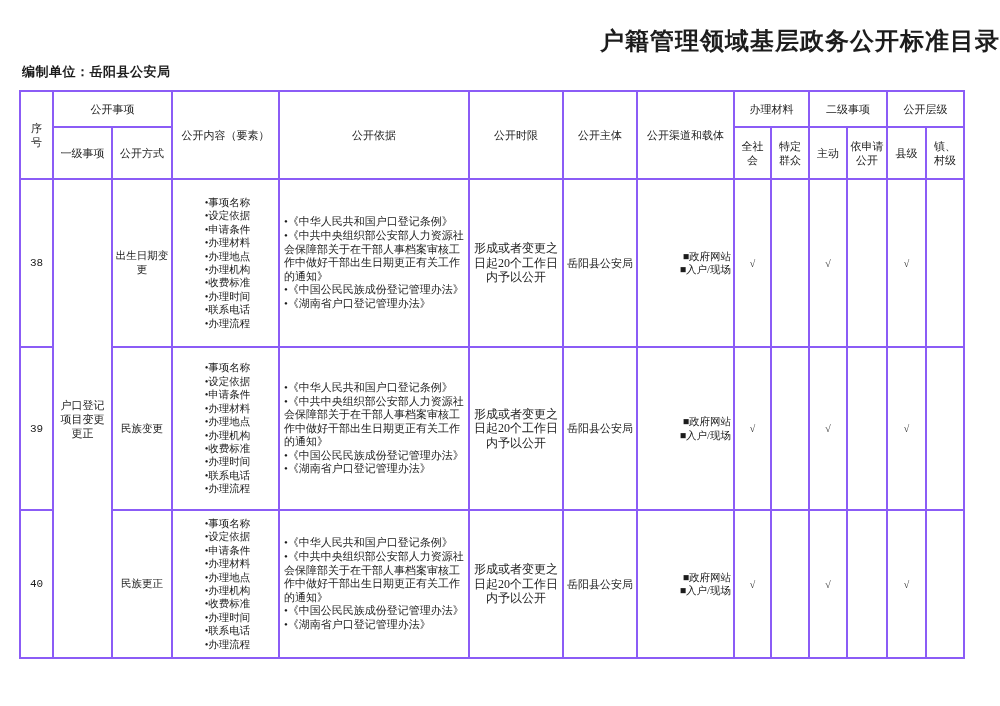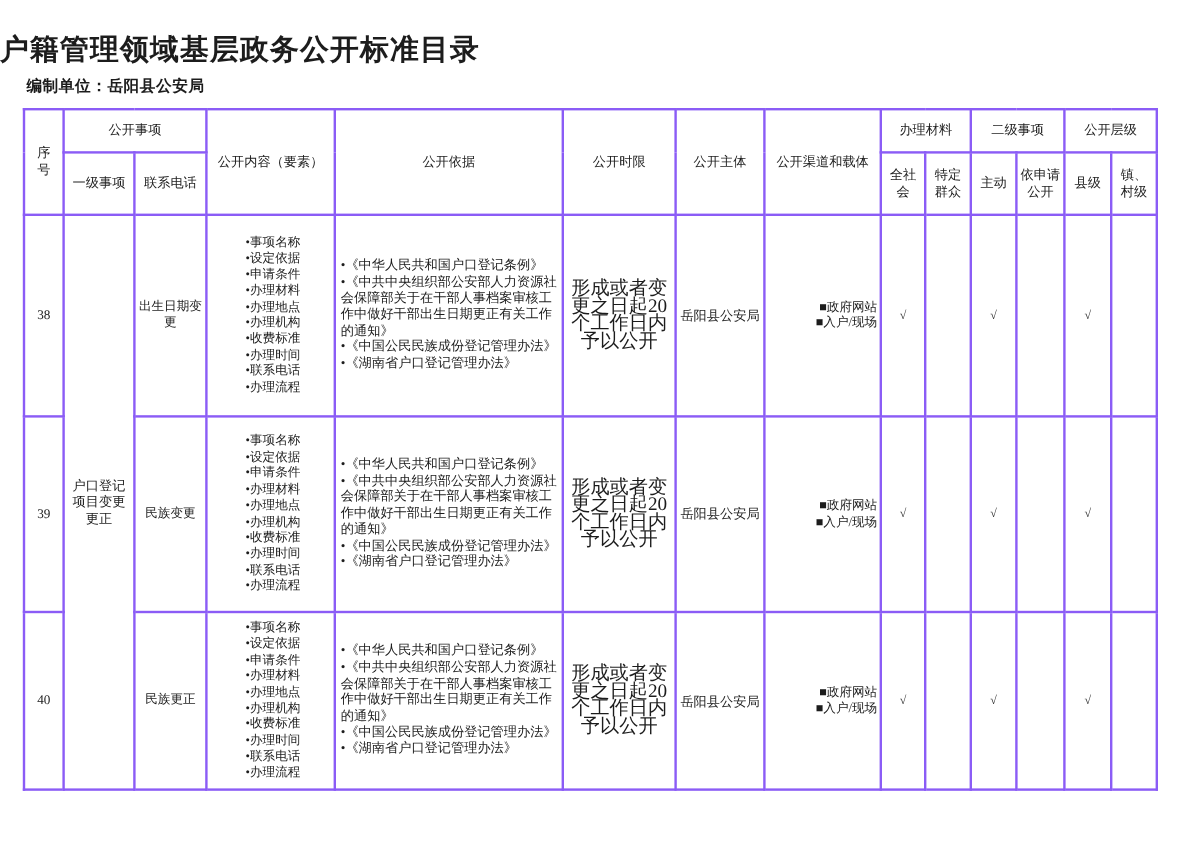--- a/index.html
+++ b/index.html
@@ -2,48 +2,48 @@
 <html><head>
 <meta charset="utf-8">
 <style>
   html,body { margin:0; padding:0; background:#ffffff; }
   .page {
     position:relative; width:1000px; height:706px; background:#ffffff;
     font-family:"Liberation Serif","DejaVu Serif",serif; color:#1c1c1c; overflow:hidden;
   }
   .title {
     position:absolute; top:25px; left:0; width:100%;
-    text-align:left; font-size:24px; font-weight:bold; letter-spacing:1px;
+    text-align:right; font-size:24px; font-weight:bold; letter-spacing:1px;
   }
   .compiler {
     position:absolute; top:63px; left:22px; font-size:13px; font-weight:600; letter-spacing:0.5px;
   }
   table.catalog {
     position:absolute; top:90px; left:19px;
     border-collapse:collapse; table-layout:fixed;
     border:2px solid #2b2b2b;
   }
   .catalog td, .catalog th {
     border:2px solid #8b5cf6; text-align:center; vertical-align:middle;
     padding:1px 2px; font-weight:normal; word-break:break-all; overflow:hidden;
   }
   .catalog th { font-size:11px; line-height:14px; }
   .row-h1 { height:36px; }
   .row-h2 { height:52px; }
   .seq-stack { display:inline-block; width:13px; line-height:14px; }
-  .c-seq  { font-size:11px; }
+  .c-seq  { font-size:11px;font-family:Liberation Mono, monospace; }
   .c-l1   { font-size:11px; line-height:14px; }
   .c-l2   { font-size:10.5px; line-height:14px;margin-top:15px; }
   .c-content { vertical-align:middle; }
   .c-content .list { padding-left:4px; }
   .c-content .list div { text-align:center; font-size:10.5px; line-height:13.4px; }
   .c-basis { vertical-align:middle; }
   .c-basis .list { padding:0 2px; }
   .c-basis .list div { text-align:left; font-size:11px; line-height:13.6px; }
-  .c-time { font-size:16px; line-height:14.5px; padding:0 4px; }
+  .c-time { font-size:12px; line-height:14.5px; padding:0 4px; }
   .c-subj { font-size:11px; }
   .c-chan .list { padding-left:5px; }
   .c-chan .list div { text-align:right; font-size:10.5px; line-height:13.5px; }
   .c-check { font-size:10px; color:#333; }
   .r-38 { height:168px; }
   .r-39 { height:163px; }
   .r-40 { height:148px; }
 </style>
 </head>
 <body>
@@ -78,21 +78,21 @@
       <th rowspan="2">公开依据</th>
       <th rowspan="2">公开时限</th>
       <th rowspan="2">公开主体</th>
       <th rowspan="2">公开渠道和载体</th>
       <th colspan="2">办理材料</th>
       <th colspan="2">二级事项</th>
       <th colspan="2">公开层级</th>
     </tr>
     <tr class="row-h2">
       <th>一级事项</th>
-      <th>联系电话</th>
+      <th>公开方式</th>
       <th>全社会</th>
       <th>特定群众</th>
       <th>主动</th>
       <th>依申请公开</th>
       <th>县级</th>
       <th>镇、村级</th>
     </tr>
 
     <tr class="r-38">
       <td class="c-seq">38</td>

